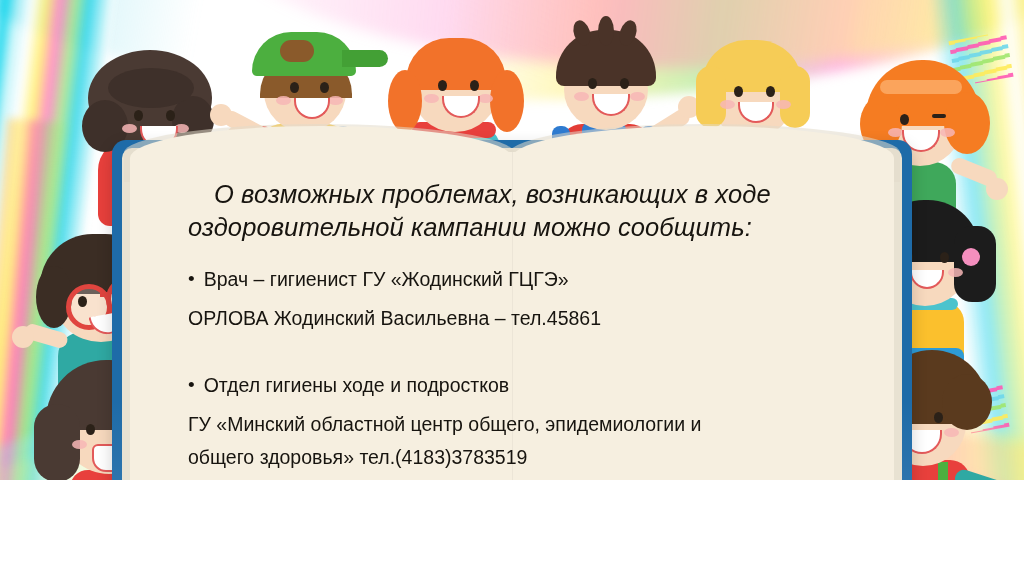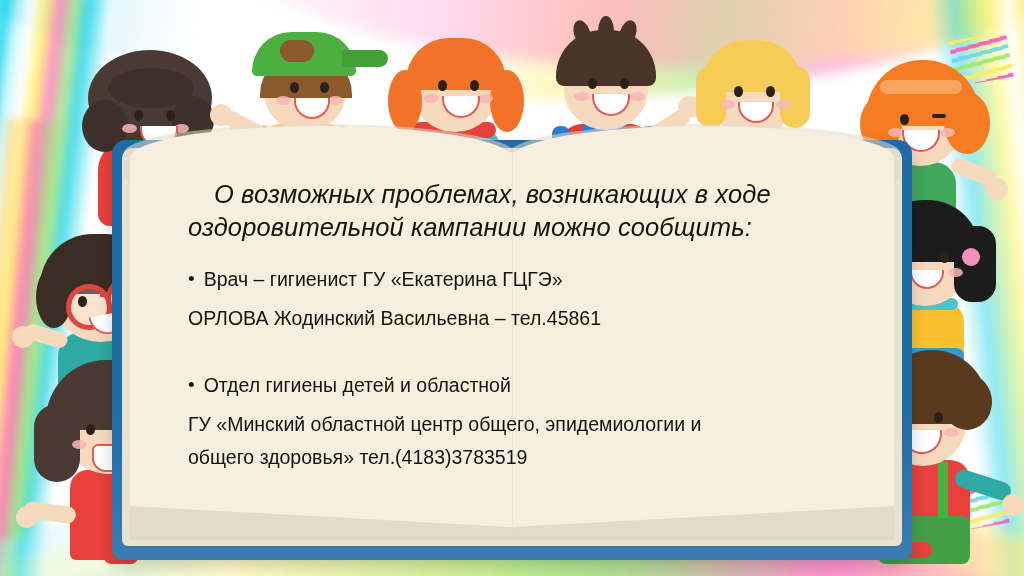--- a/index.html
+++ b/index.html
@@ -4,21 +4,21 @@
 <title>Slide</title>
 <style>
   html, body {
     margin: 0;
     padding: 0;
     background: #ffffff;
   }
   #slide {
     position: relative;
     width: 1024px;
-    height: 576px;
+    height: 480px;
     overflow: hidden;
     background: #ffffff;
     font-family: "Liberation Sans", sans-serif;
     user-select: none;
   }
 
   
   .bg-layer { position: absolute; inset: 0; overflow: hidden; pointer-events: none; }
 
   
@@ -486,31 +486,31 @@
         <div class="spine-line"></div>
         <div class="fold"></div>
 
         <div class="content">
 
           <h1 class="slide-title">О возможных проблемах, возникающих в ходе оздоровительной кампании можно сообщить:</h1>
 
           <div class="bullet-block">
             <div class="bullet-row">
               <span class="bullet-dot">•</span>
-              <span>Врач – гигиенист ГУ «Екатерина ГЦГЭ»</span>
+              <span>Врач – гигиенист ГУ «Жодинский ГЦГЭ»</span>
             </div>
             <p class="sub-line">ОРЛОВА Жодинский Васильевна – тел.45861</p>
           </div>
 
           <div class="gap"></div>
 
           <div class="bullet-block">
             <div class="bullet-row">
               <span class="bullet-dot">•</span>
-              <span>Отдел гигиены детей и областной</span>
+              <span>Отдел гигиены ходе и подростков</span>
             </div>
             <p class="sub-line">ГУ «Минский областной центр общего, эпидемиологии и</p>
             <p class="sub-line">общего здоровья» тел.(4183)3783519</p>
           </div>
 
         </div>
       </div>
     </div>
   </div>
 

